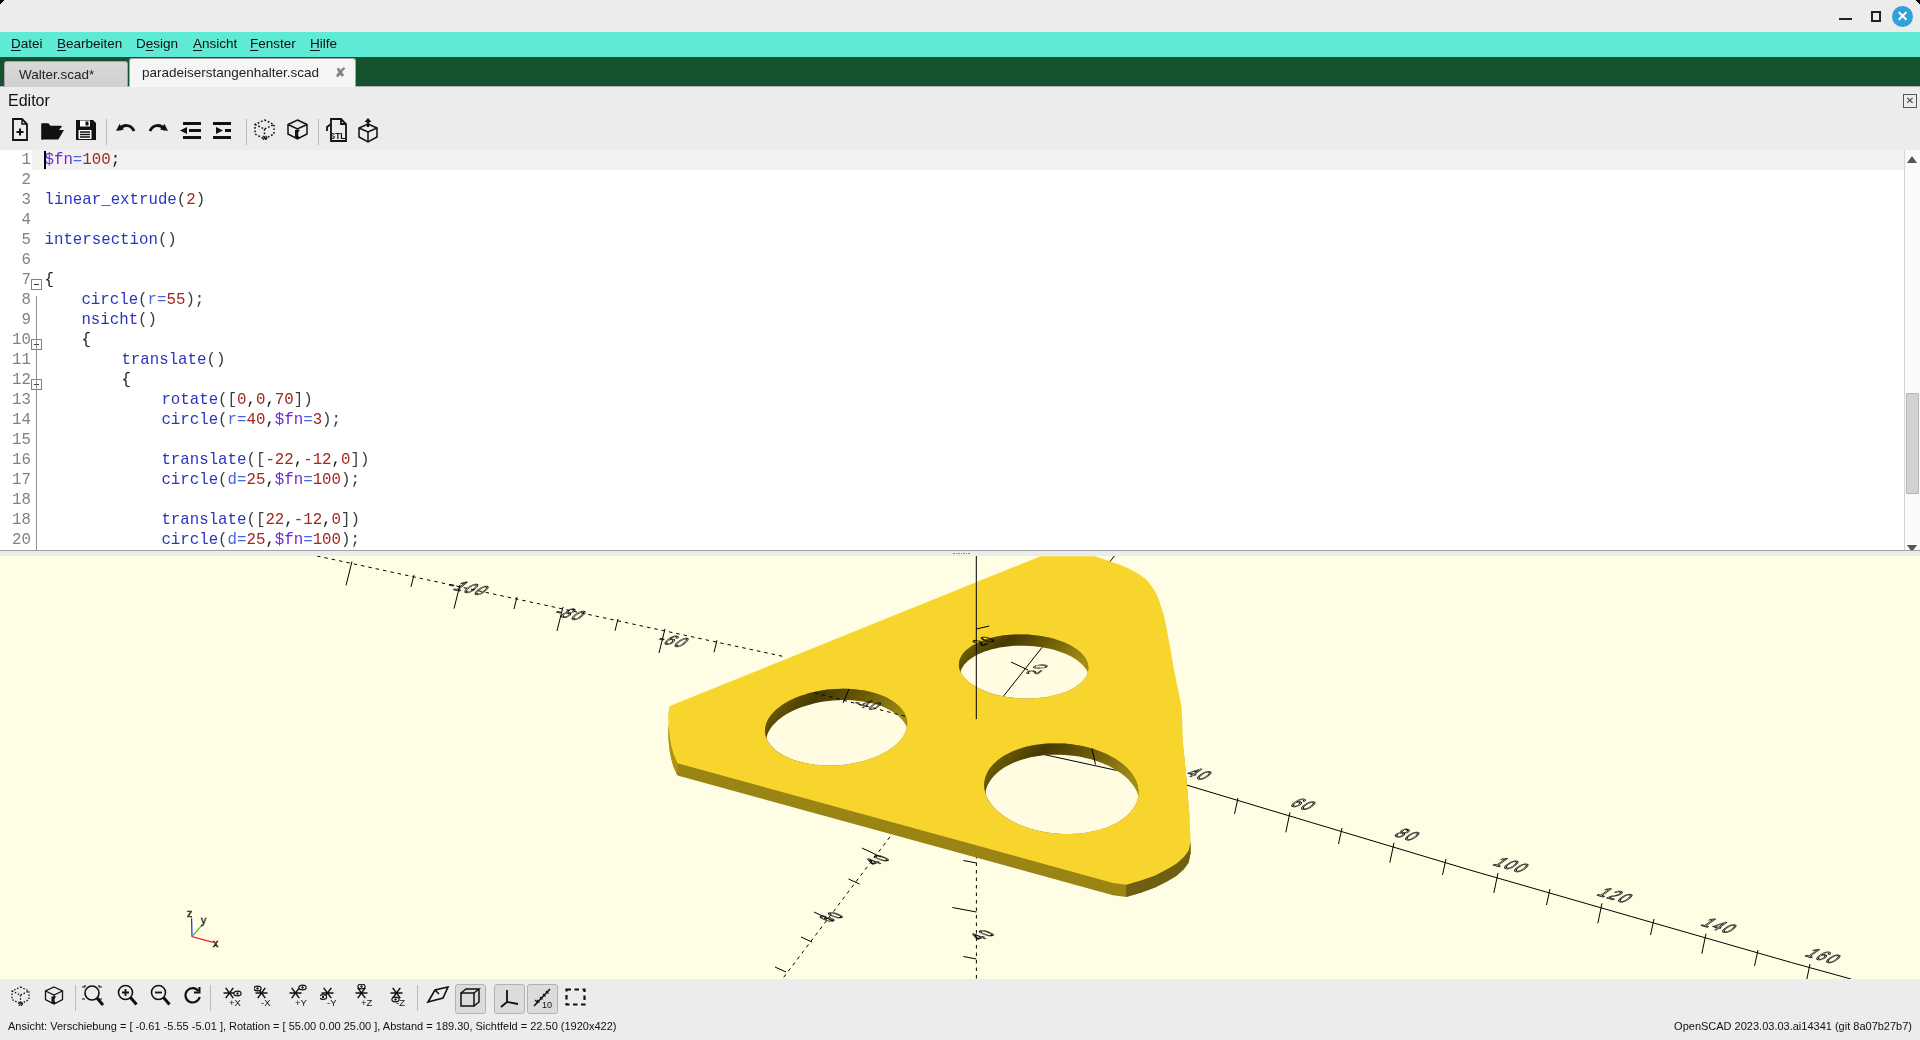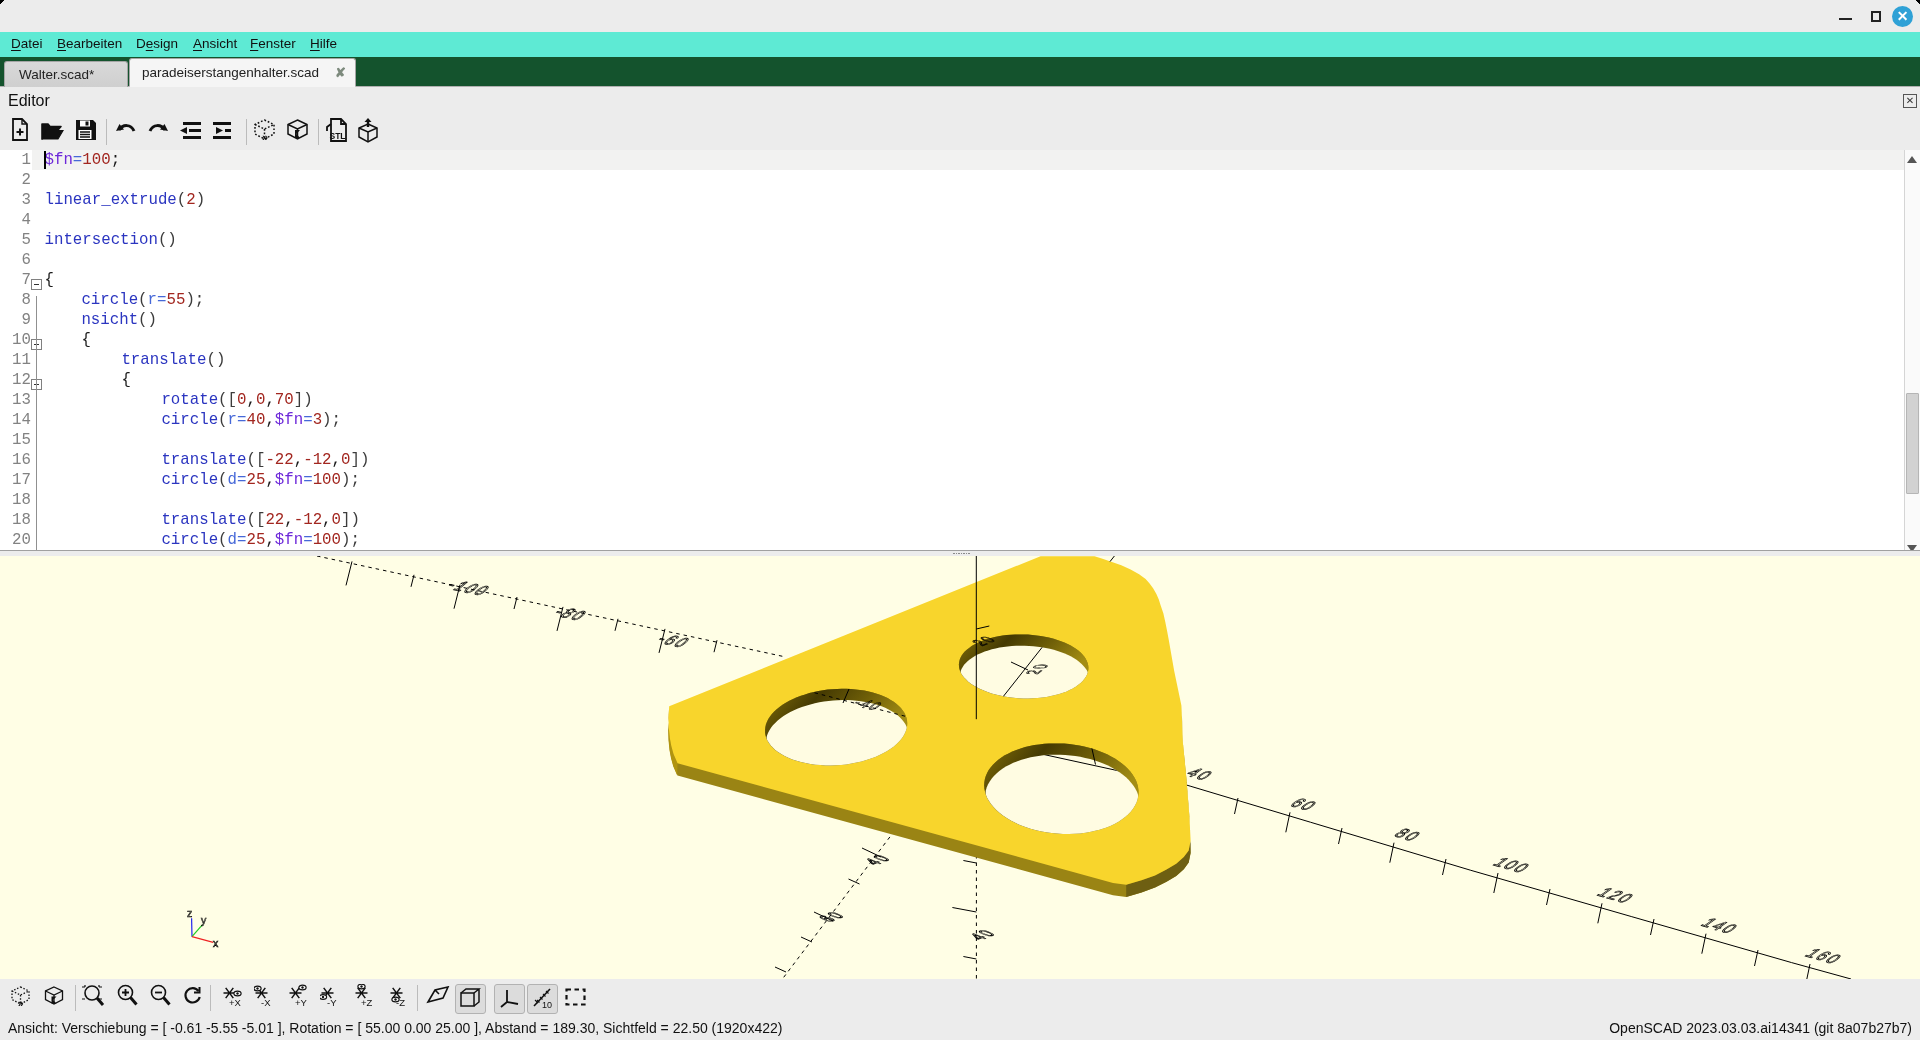--- a/index.html
+++ b/index.html
@@ -34,21 +34,21 @@
 .gl{position:absolute;font-family:"Liberation Mono",monospace;font-size:15.75px;line-height:20px;color:#828282;width:31px;text-align:right}
 .kw{color:#2b35c0}.num{color:#a2261f}.grn{color:#6d28d9}.op{color:#4668d8}.pp{color:#3c3c3c}
 .foldbox{position:absolute;left:31px;width:11px;height:11px;border:1px solid #808080;background:#fff}
 .foldbox:after{content:"";position:absolute;left:2px;top:4px;width:5px;height:1px;background:#333}
 #foldline{left:36px;width:1px;background:#909090}
 #sbar{left:1904px;top:150px;width:16px;height:407px;background:#fafafa;border-left:1px solid #d5d5d5}
 #sthumb{left:1905.5px;top:393px;width:13px;height:101px;background:#d2d2d2;border:1px solid #b5b5b5;border-radius:1px}
 #split{left:0;top:550px;width:1920px;height:6px;background:#ececec;border-top:1px solid #a0a0a0}
 #btoolbar{left:0;top:979px;width:1920px;height:38px;background:#ececec}
 .pressed{position:absolute;background:#dcdcdc;border:1px solid #b2b2b2;border-radius:3px}
-#status{left:0;top:1017px;width:1920px;height:23px;background:#ececec;font-size:14px;color:#111}
+#status{left:0;top:1017px;width:1920px;height:23px;background:#ececec;font-size:11px;color:#111}
 #status .l{position:absolute;left:8px;top:3px}
 #status .r{position:absolute;right:8px;top:3px}
 .dot{position:absolute;width:1.5px;height:1.5px;background:#8a8a8a;top:552.5px}
 .corner{position:absolute;width:7px;height:7px;top:0}
 </style></head><body>
 <div id="page">
 
 <div class="abs" id="code"></div>
 <div class="abs" id="curline"></div>
 <div class="gl" style="top:150px">1</div>

